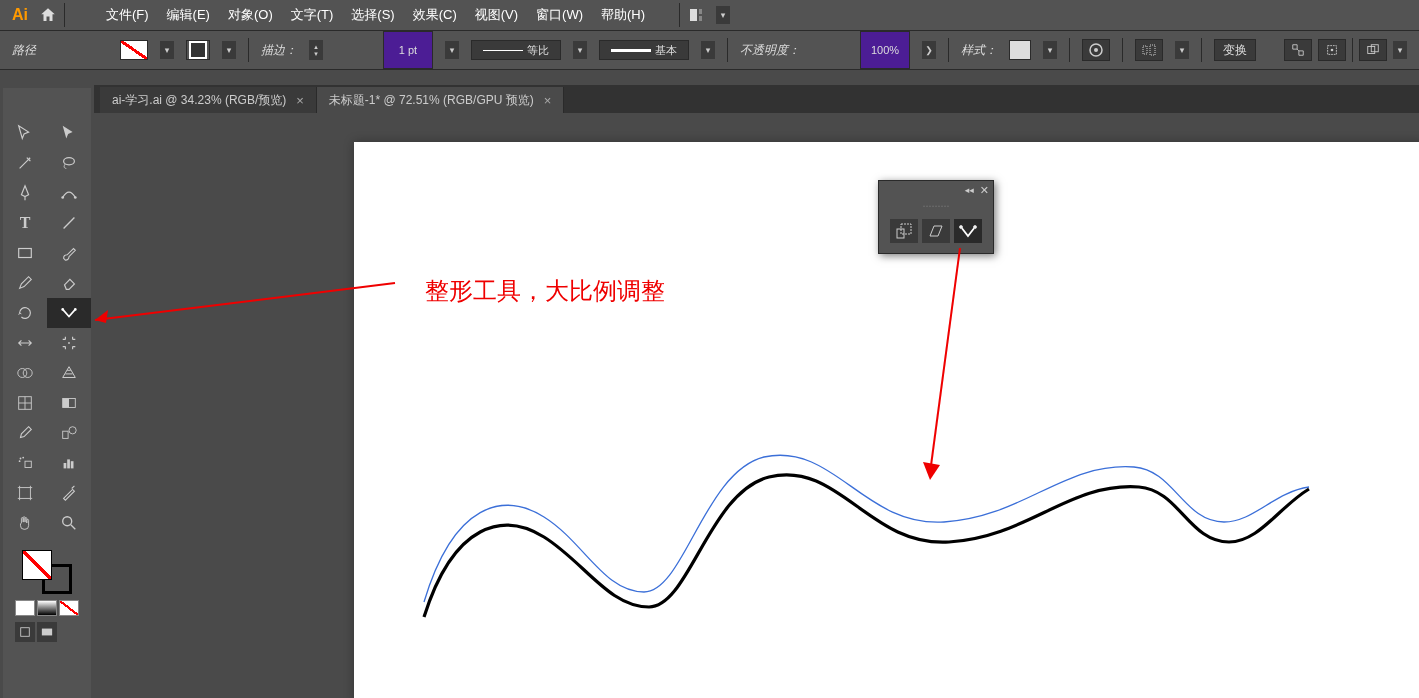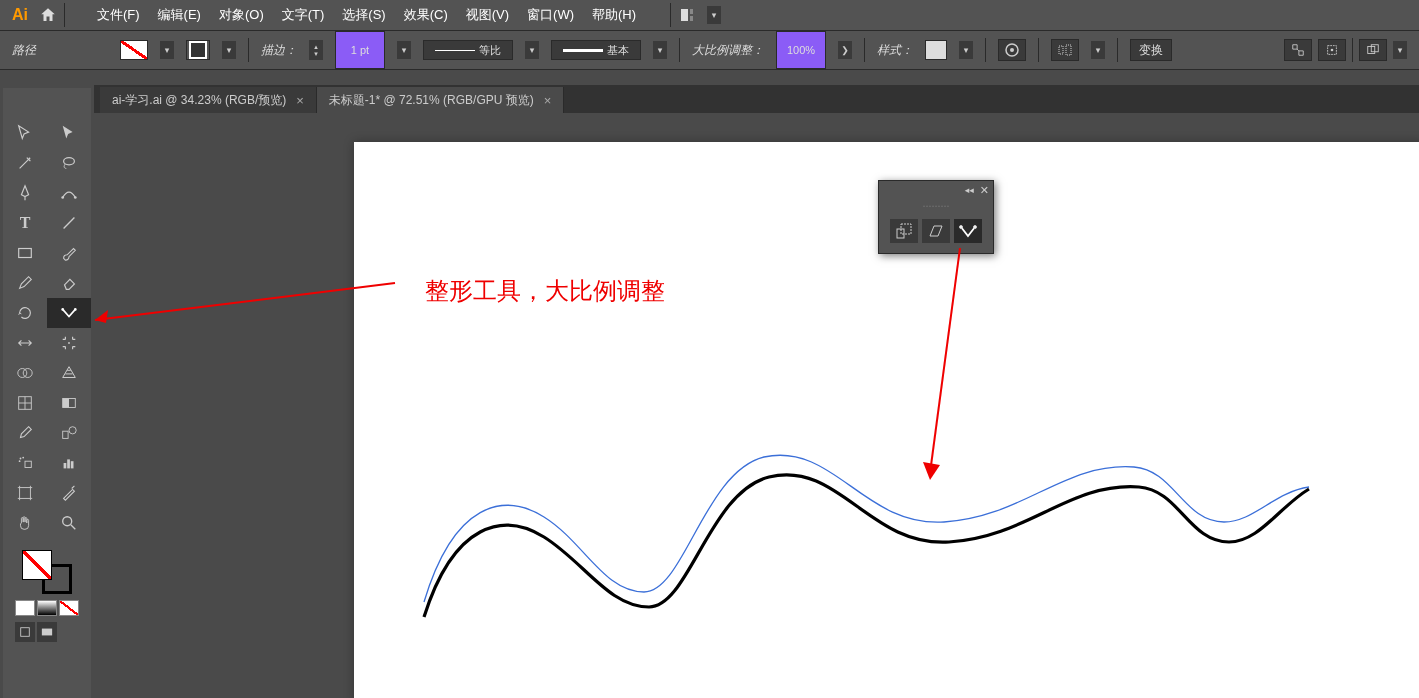--- a/index.html
+++ b/index.html
@@ -1,30 +1,30 @@
 <!DOCTYPE html>
 <html><head>
 <meta charset="utf-8">
 <style>
 *{margin:0;padding:0;box-sizing:border-box;font-family:"Microsoft YaHei",Arial,sans-serif;}
 body{width:1419px;height:698px;background:#4a4a4a;overflow:hidden;position:relative;}
 .top-menubar{height:30px;background:#535353;display:flex;align-items:center;padding:0 8px;gap:4px;color:#fff;font-size:13px;}
 .app-logo{color:#ff9a00;font-weight:bold;font-size:16px;width:24px;text-align:center;}
 .home-icon{width:24px;height:24px;display:flex;align-items:center;justify-content:center;}
-.menubar-items{display:flex;gap:18px;margin-left:28px;}
+.menubar-items{display:flex;gap:18px;margin-left:37px;}
 .menubar-item{cursor:pointer;}
 .menubar-right{margin-left:30px;display:flex;align-items:center;gap:8px;}
 .grid-icon{width:20px;height:20px;display:flex;align-items:center;justify-content:center;}
 .control-bar{height:40px;background:#535353;border-top:1px solid #2a2a2a;border-bottom:1px solid #2a2a2a;display:flex;align-items:center;padding:0 12px;gap:12px;color:#ddd;font-size:12px;}
 .ctrl-label{color:#ddd;font-style:italic;}
 .swatch{width:28px;height:20px;border:1px solid #2a2a2a;display:flex;align-items:center;justify-content:center;background:#fff;}
 .swatch-diag{width:100%;height:100%;background:linear-gradient(to top right,transparent 45%,red 45%,red 55%,transparent 55%);}
 .swatch-stroke{width:18px;height:18px;border:2px solid #fff;background:#333;}
 .dropdown-arrow{width:14px;height:18px;background:#3a3a3a;display:flex;align-items:center;justify-content:center;font-size:9px;color:#ccc;cursor:pointer;}
-.num-input{width:50px;height:20px;background:#8b5cf6;border:1px solid #2a2a2a;color:#ddd;font-size:11px;padding:18px 4px;text-align:center;}
+.num-input{width:50px;height:20px;background:#4c1d95;border:1px solid #2a2a2a;color:#ddd;font-size:11px;padding:18px 4px;text-align:center;margin-left:48px;}
 .stroke-preview{width:90px;height:20px;background:#3a3a3a;border:1px solid #2a2a2a;display:flex;align-items:center;justify-content:center;color:#ddd;font-size:11px;gap:4px;}
 .stroke-line{width:40px;height:1px;background:#fff;}
 .stroke-line-thick{height:3px;}
 .sep{width:1px;height:24px;background:#2a2a2a;}
 .ctrl-right{display:flex;align-items:center;gap:6px;margin-left:auto;}
 .ctrl-btn{width:28px;height:22px;background:#3a3a3a;border:1px solid #2a2a2a;display:flex;align-items:center;justify-content:center;color:#ccc;font-size:12px;cursor:pointer;}
 .transform-btn{padding:4px 8px;height:22px;background:#3a3a3a;border:1px solid #2a2a2a;color:#ddd;font-size:12px;display:flex;align-items:center;cursor:pointer;}
 .tab-bar{height:28px;background:#323232;display:flex;align-items:flex-end;padding-left:100px;margin-top:5px;}
 .doc-tab{height:26px;padding:0 12px;background:#3a3a3a;color:#ccc;font-size:12px;display:flex;align-items:center;gap:10px;border-right:1px solid #2a2a2a;cursor:pointer;}
 .doc-tab.active{background:#4a4a4a;text-align:center;}
@@ -112,21 +112,21 @@
       <div class="stroke-line"></div>
       <span>等比</span>
     </div>
   <div class="dropdown-arrow">▾</div>
   <div class="stroke-preview">
       <div class="stroke-line stroke-line-thick"></div>
       <span>基本</span>
     </div>
   <div class="dropdown-arrow">▾</div>
   <div class="sep"></div>
-  <span class="ctrl-label">大比例调整：</span>
+  <span class="ctrl-label">不透明度：</span>
   <input class="num-input" value="100%" style="">
   <div class="dropdown-arrow">❯</div>
   <div class="sep"></div>
   <span class="ctrl-label">样式：</span>
   <div style="width:22px;height:20px;background:#ddd;border:1px solid #2a2a2a;"></div>
   <div class="dropdown-arrow">▾</div>
   <div class="sep"></div>
   <div class="ctrl-btn">
       <svg viewBox="0 0 16 16" width="16" height="16">
         <circle cx="8" cy="8" r="6" fill="none" stroke="#ccc" stroke-width="1.5"></circle>

